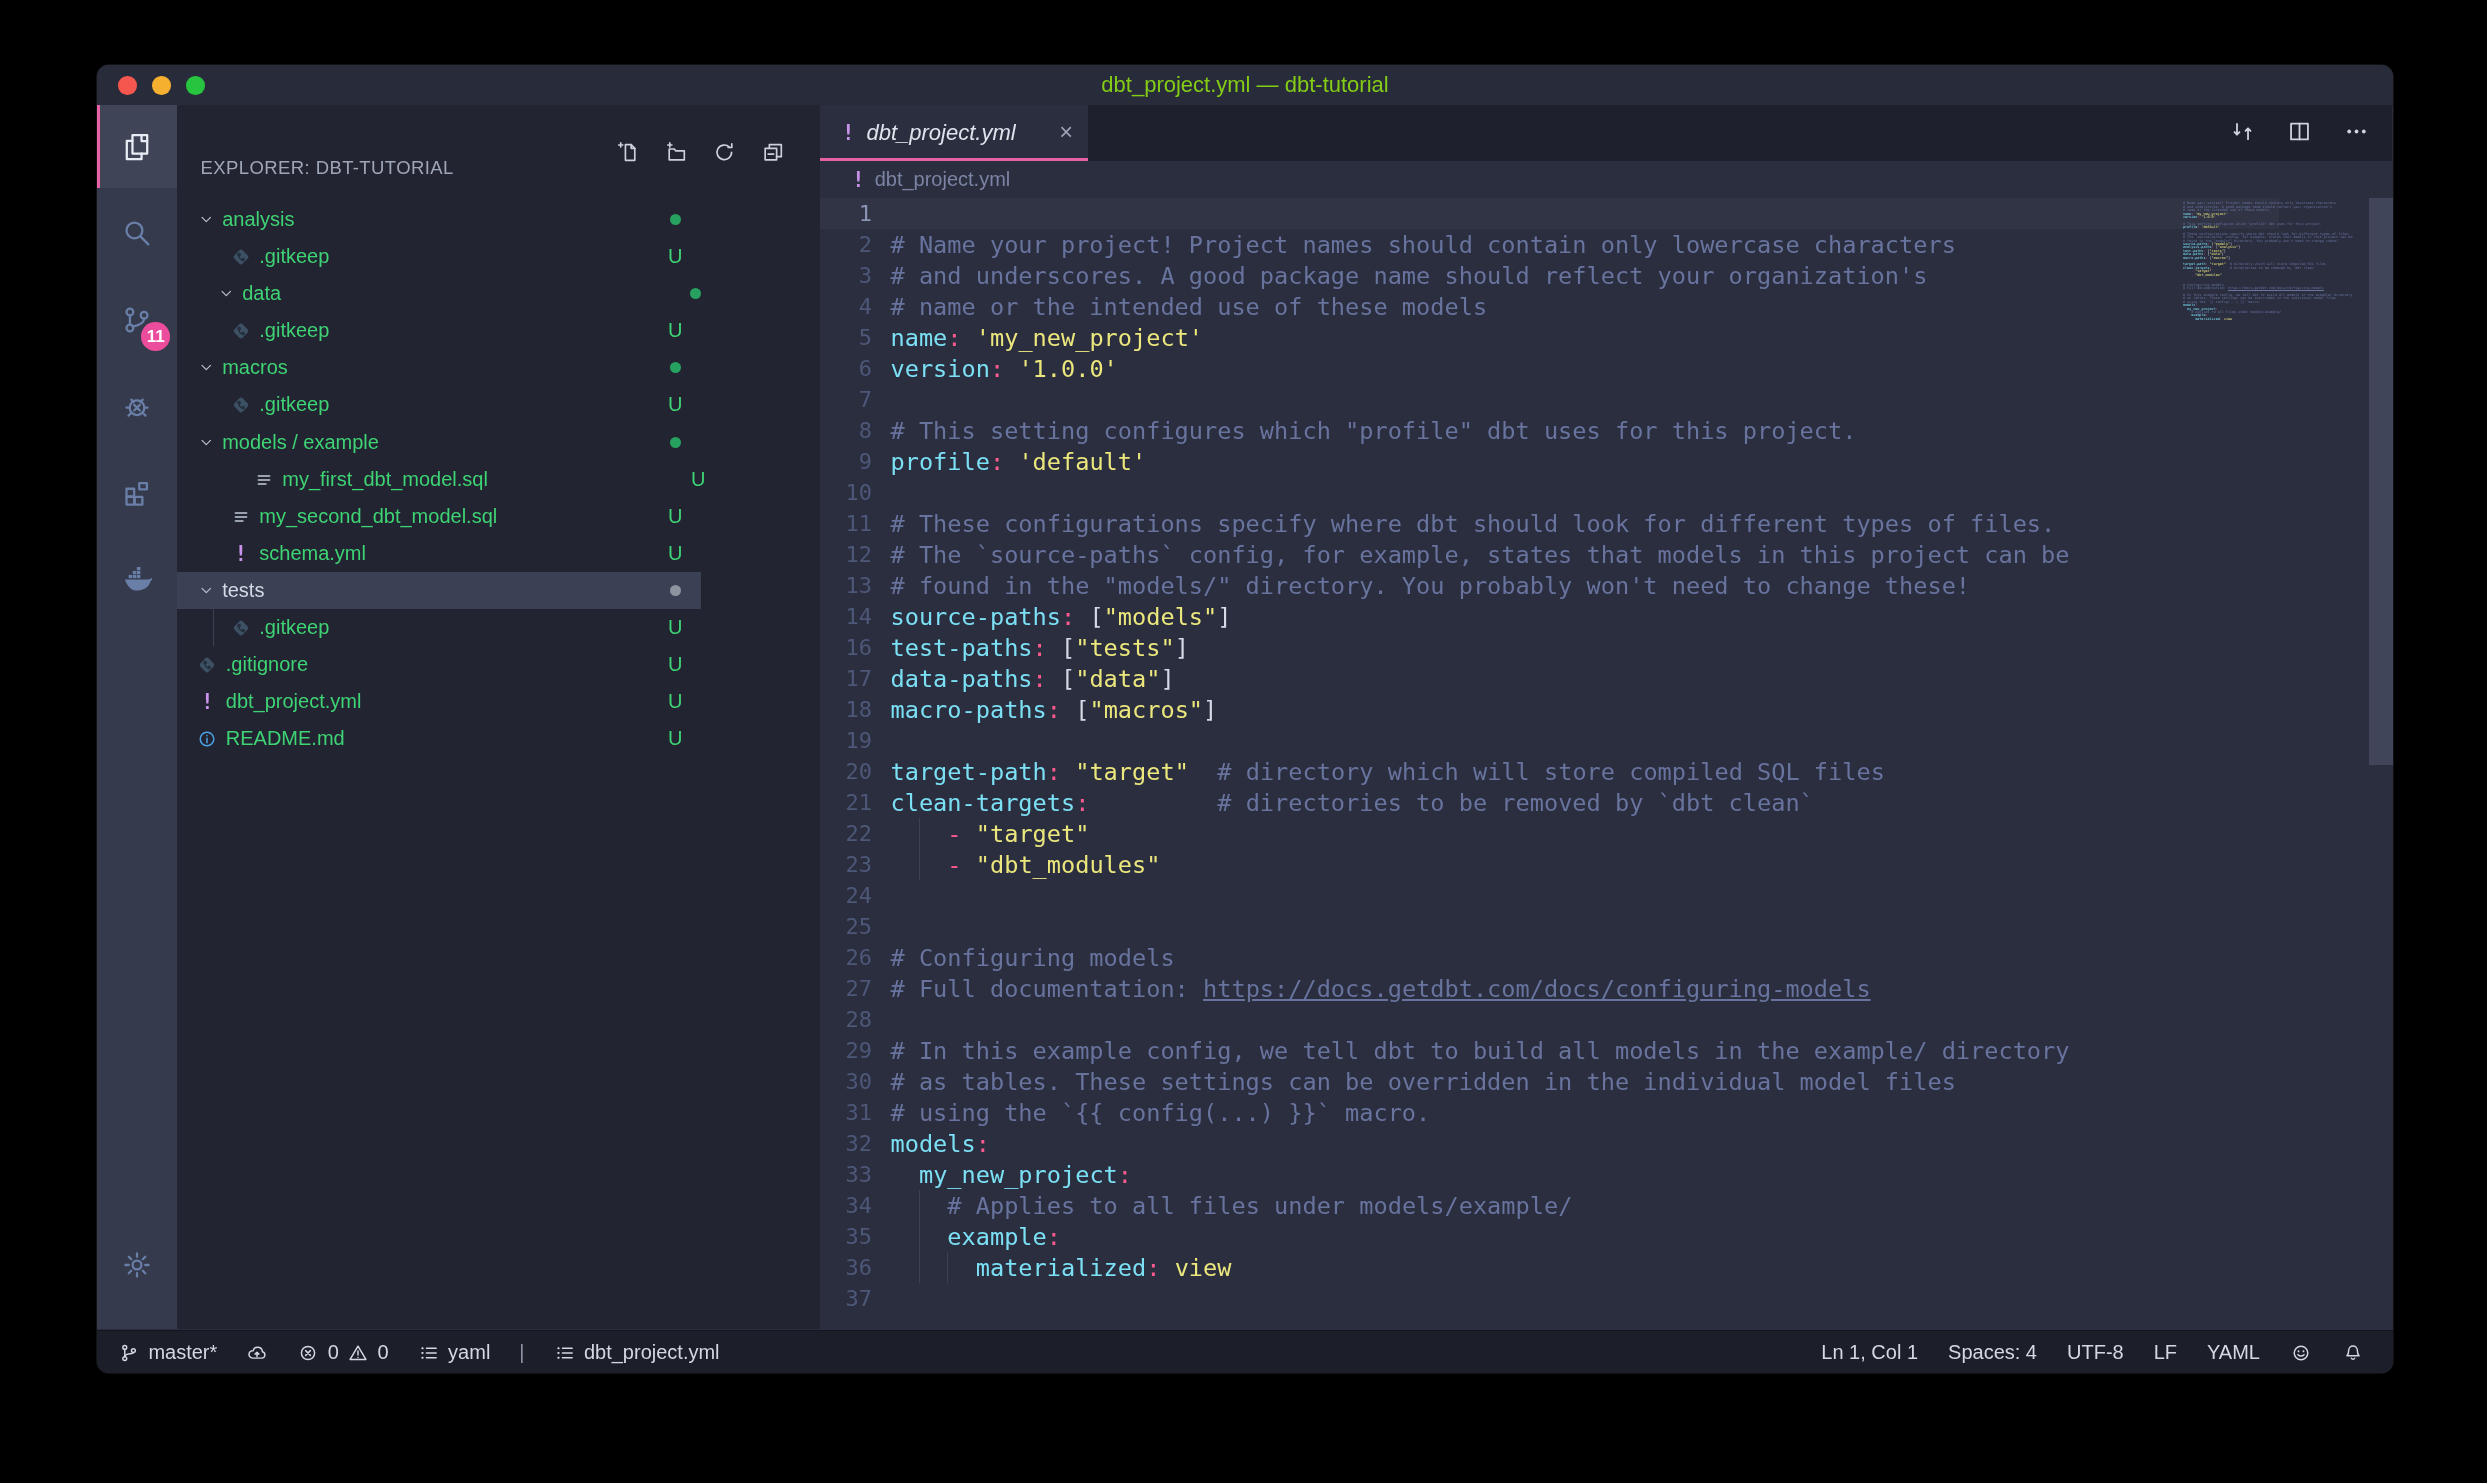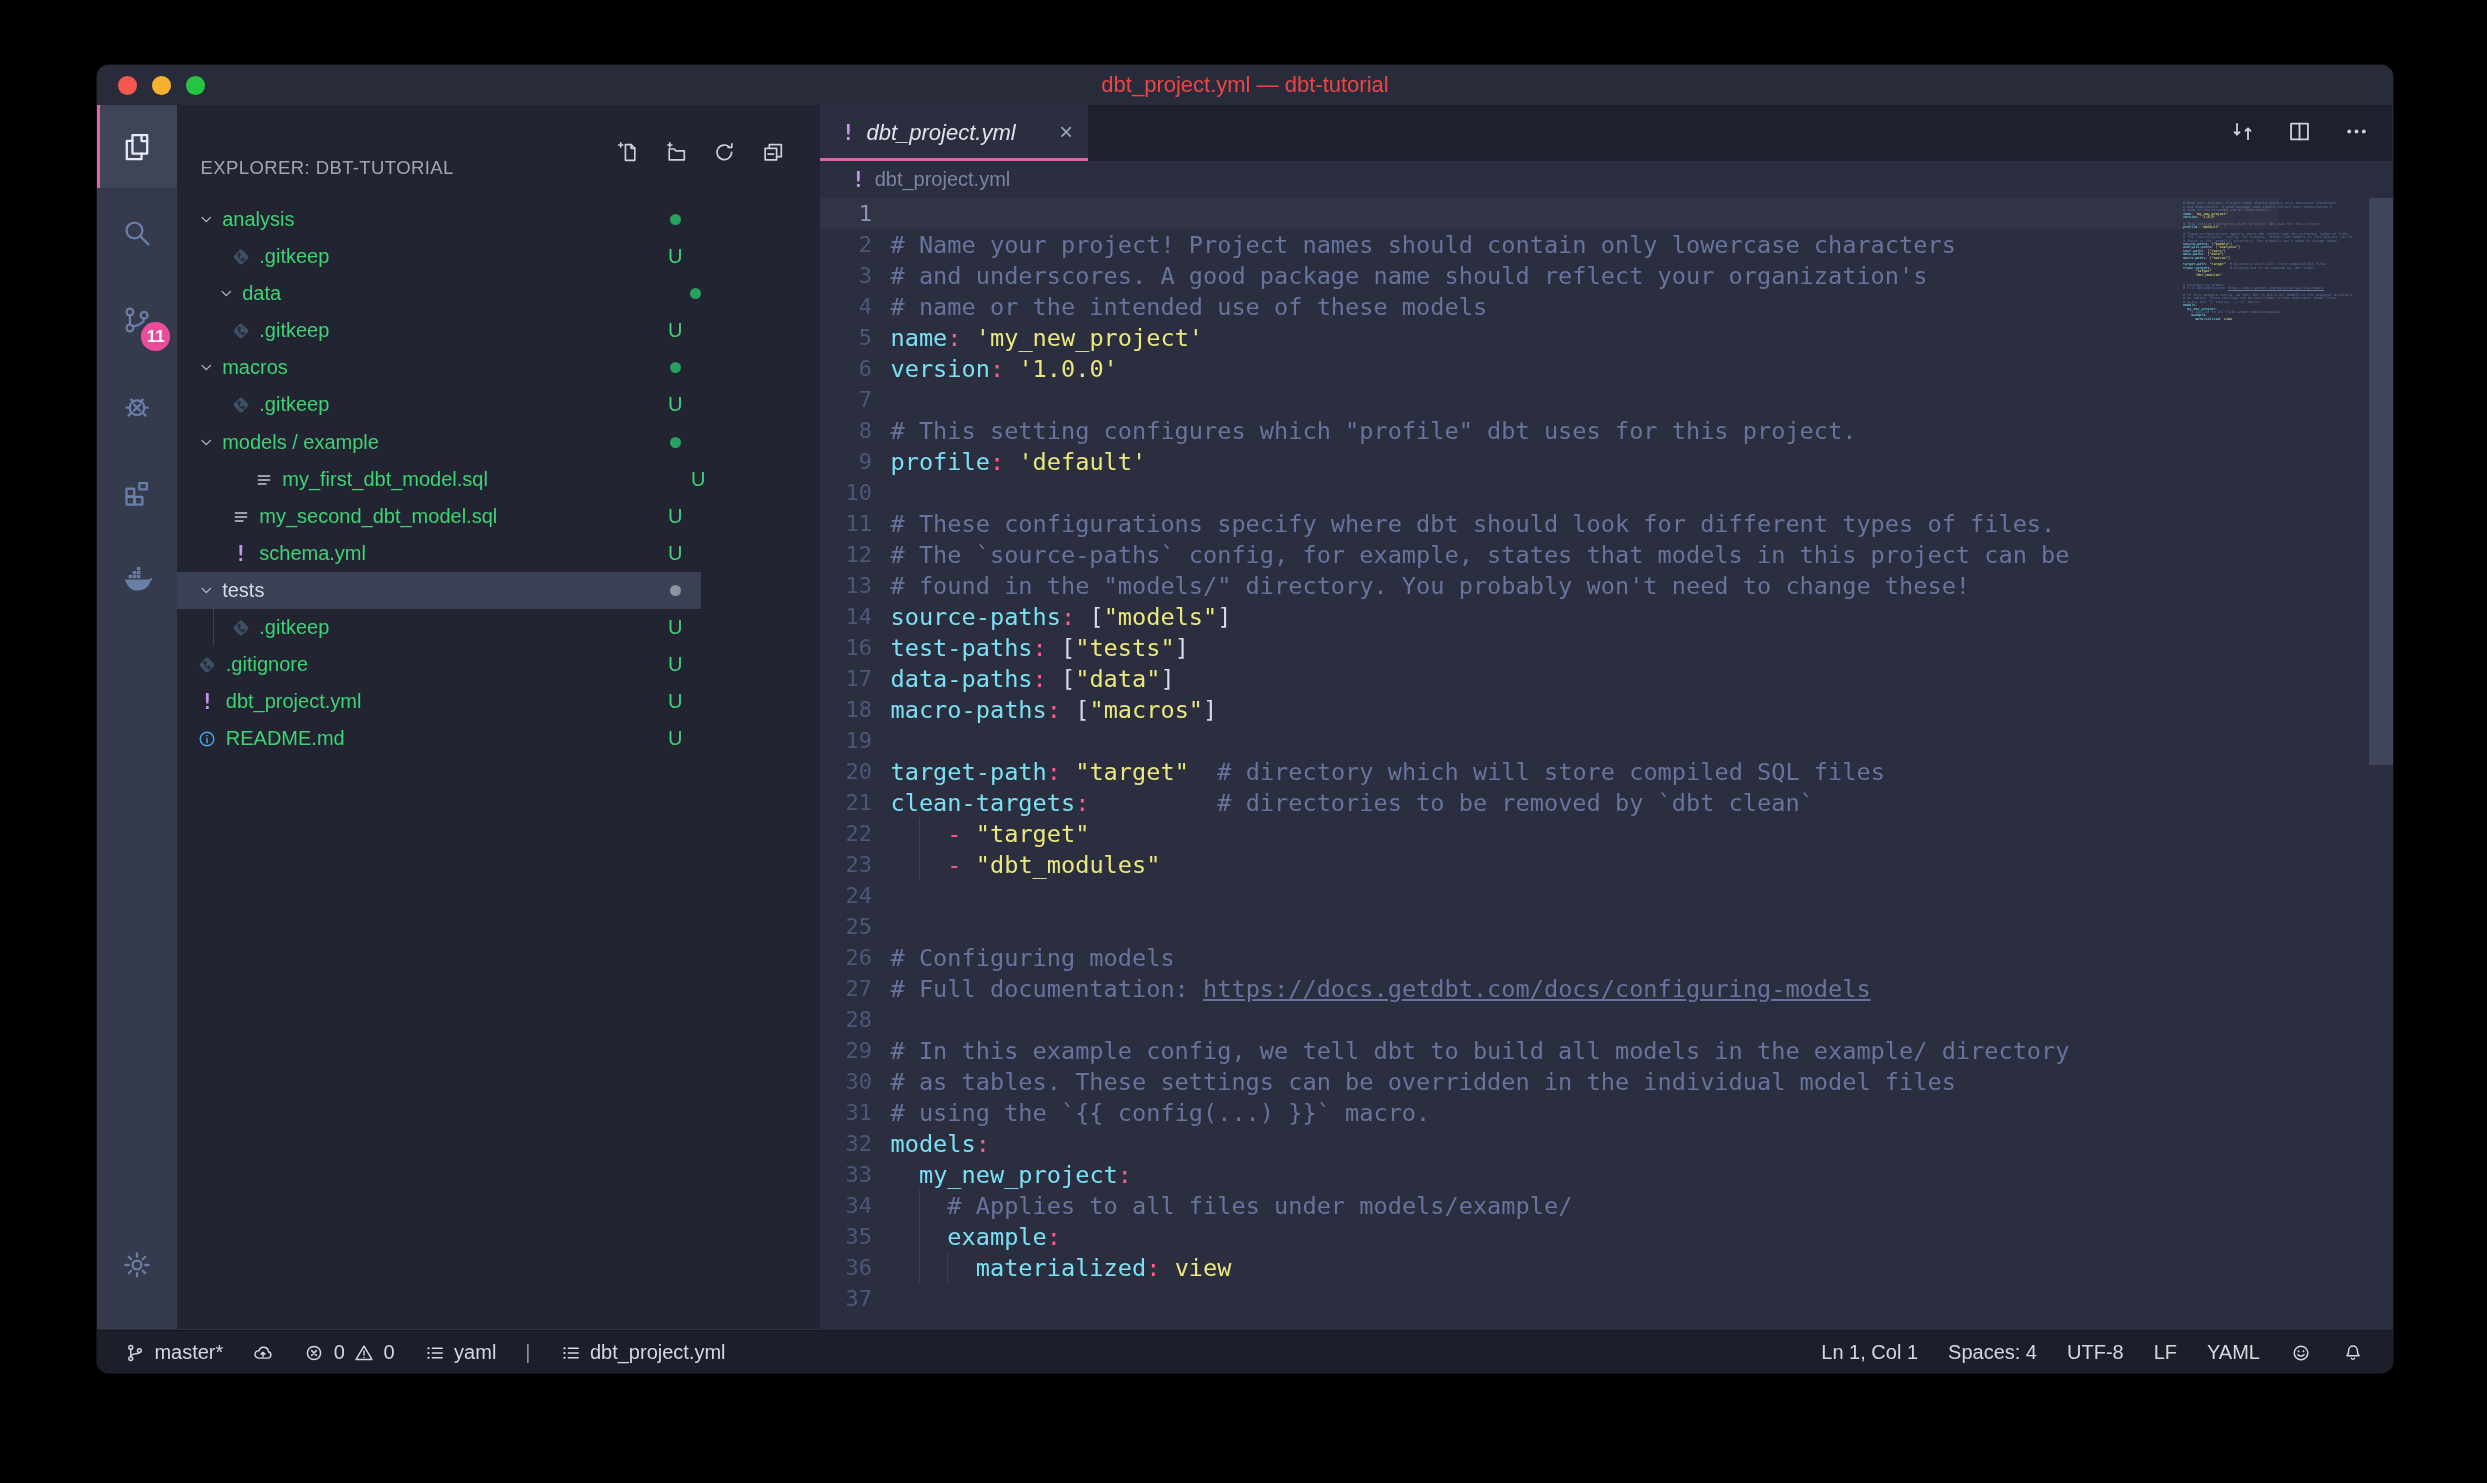--- a/index.html
+++ b/index.html
@@ -9,21 +9,21 @@
           background:var(--c-editor_bg,#2a2e3f);border-radius:11.8px;overflow:hidden;
           box-shadow:0 25px 67px rgba(0,0,0,.8);outline:0.8px solid rgba(255,255,255,.07);}
   
   .titlebar{position:absolute;left:0;top:0;width:100%;height:40px;background:var(--c-titlebar_bg,#282c3a);
             border-bottom:0.8px solid #1a1d27;}
   .traffic{position:absolute;top:11px;width:18.5px;height:18.5px;border-radius:50%;}
   .t-red{left:21px;background:var(--c-traffic_red,#f5564e);}
   .t-yellow{left:55px;background:var(--c-traffic_yellow,#f5b02f);}
   .t-green{left:89px;background:var(--c-traffic_green,#27c53f);}
   .title-text{position:absolute;left:0;right:0;top:0;height:40px;line-height:40px;text-align:center;
-              color:#ef4444;font-size:22px;}
+              color:#84cc16;font-size:22px;}
   
   .activitybar{position:absolute;left:0;top:40px;width:80px;height:1224px;background:var(--c-activity_bg,#353a4c);
                border-right:0.8px solid #1b1e28;}
   .act-item{position:absolute;left:0;width:80px;height:83px;color:var(--c-icon_muted,#6a7fa8);cursor:pointer;}
   .act-item svg{position:absolute;left:50%;top:50%;transform:translate(-50%,-50%);}
   .act-item.active{background:#3f4457;color:#e8edf5;}
   .act-item.active::before{content:"";position:absolute;left:0;top:0;bottom:0;width:3.4px;
                            background:var(--c-accent_pink,#e661a6);}
   .act-badge{position:absolute;right:6.7px;bottom:10px;min-width:29px;height:29px;border-radius:14.3px;
              background:var(--c-badge_pink,#ec4c9c);color:#fff;font-size:17px;font-weight:bold;
@@ -75,21 +75,21 @@
   .tk-u{color:var(--c-comment,#68739e);text-decoration:underline;}
   
   .minimap{position:absolute;left:1363px;top:94px;width:181px;overflow:hidden;cursor:pointer;}
   .minimap .mini-line{height:3.4px;white-space:pre;font-family:"DejaVu Sans Mono",monospace;
                       font-size:3.4px;line-height:3.4px;}
   .scrollbar{position:absolute;left:1549px;top:93px;width:23.6px;height:1131px;}
   .scroll-thumb{position:absolute;left:0;top:0;width:23.6px;height:567px;background:rgba(130,140,170,.25);}
   
   .statusbar{position:absolute;left:0;top:1265px;width:100%;height:43px;background:var(--c-statusbar_bg,#1c1f2a);
              border-top:0.8px solid #14161f;display:flex;align-items:center;color:#d4d8e2;font-size:20px;}
-  .sb-left{display:flex;align-items:center;gap:29px;padding-left:27px;}
+  .sb-left{display:flex;align-items:center;gap:29px;padding-left:21px;}
   .sb-right{display:flex;align-items:center;gap:30px;margin-left:auto;padding-right:29px;}
   .sb-item{display:flex;align-items:center;gap:8.4px;cursor:pointer;white-space:nowrap;}
   .sb-sep{color:#8d93a5;cursor:default;}
   svg{stroke:currentColor;fill:none;stroke-width:1.6;stroke-linecap:round;stroke-linejoin:round;}
 </style>
 </head>
 <body>
 
 <div class="window">
 

